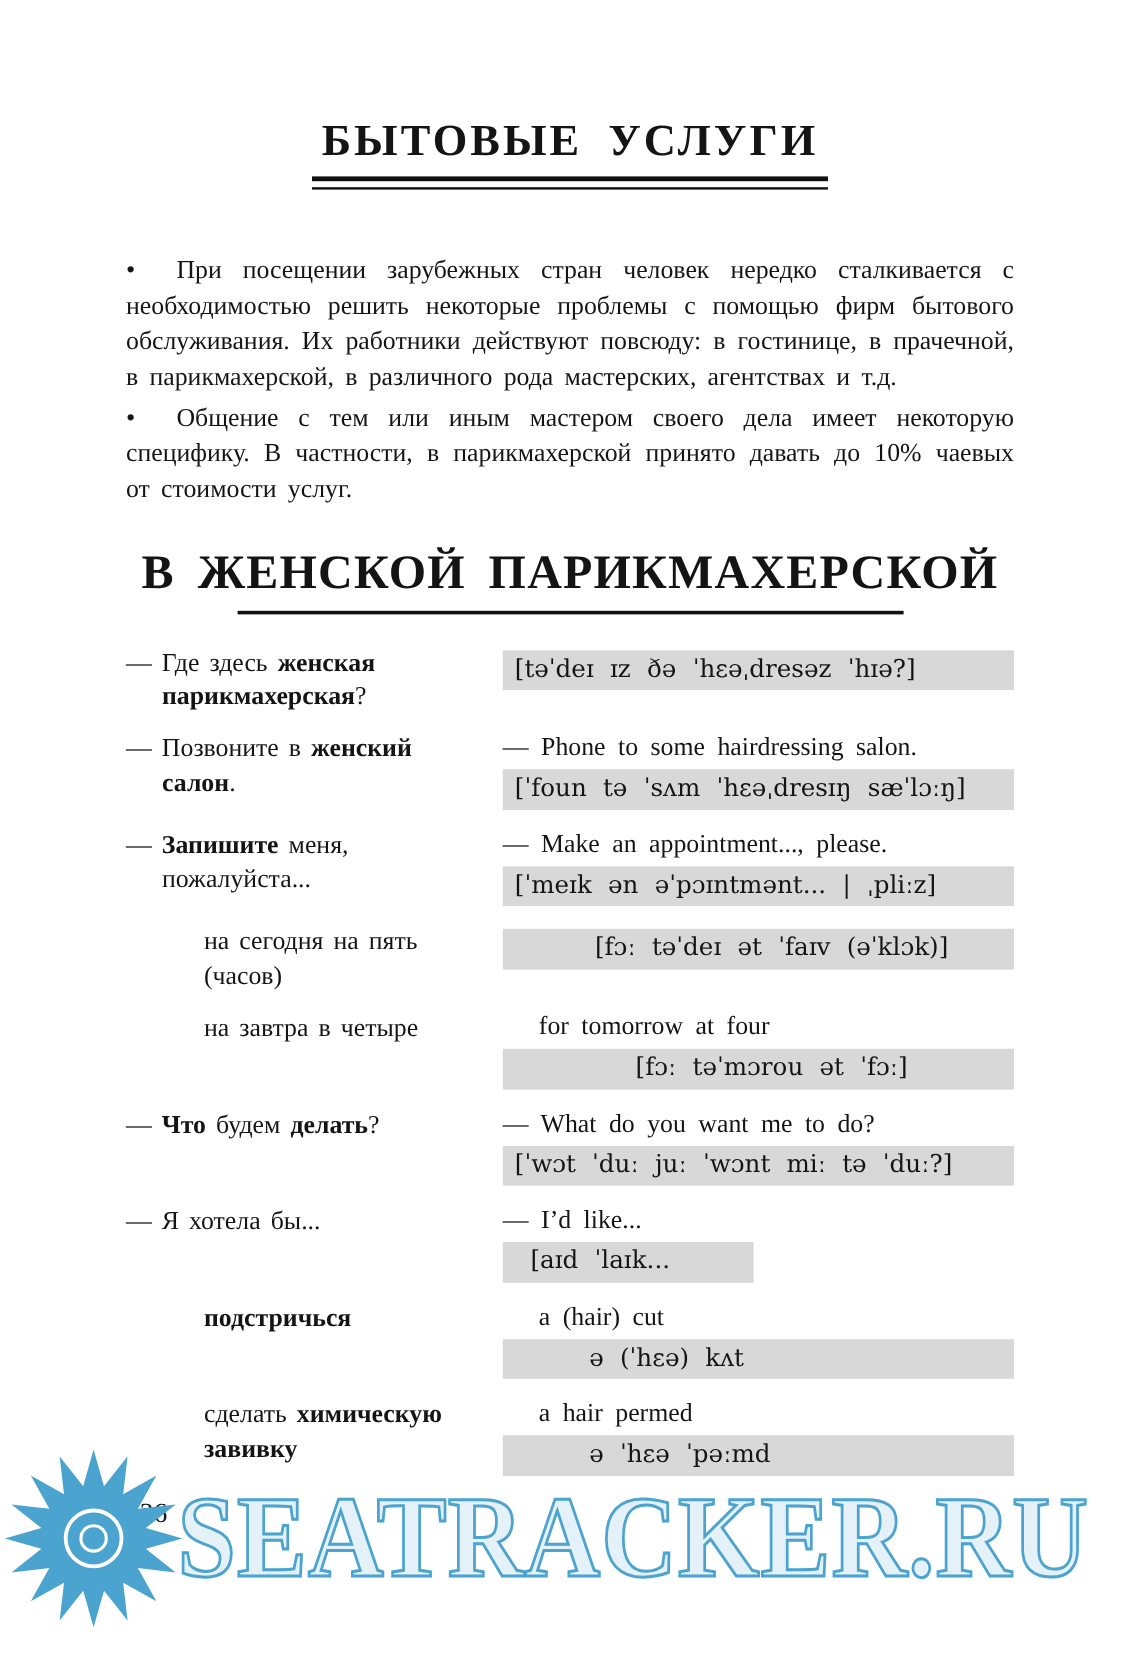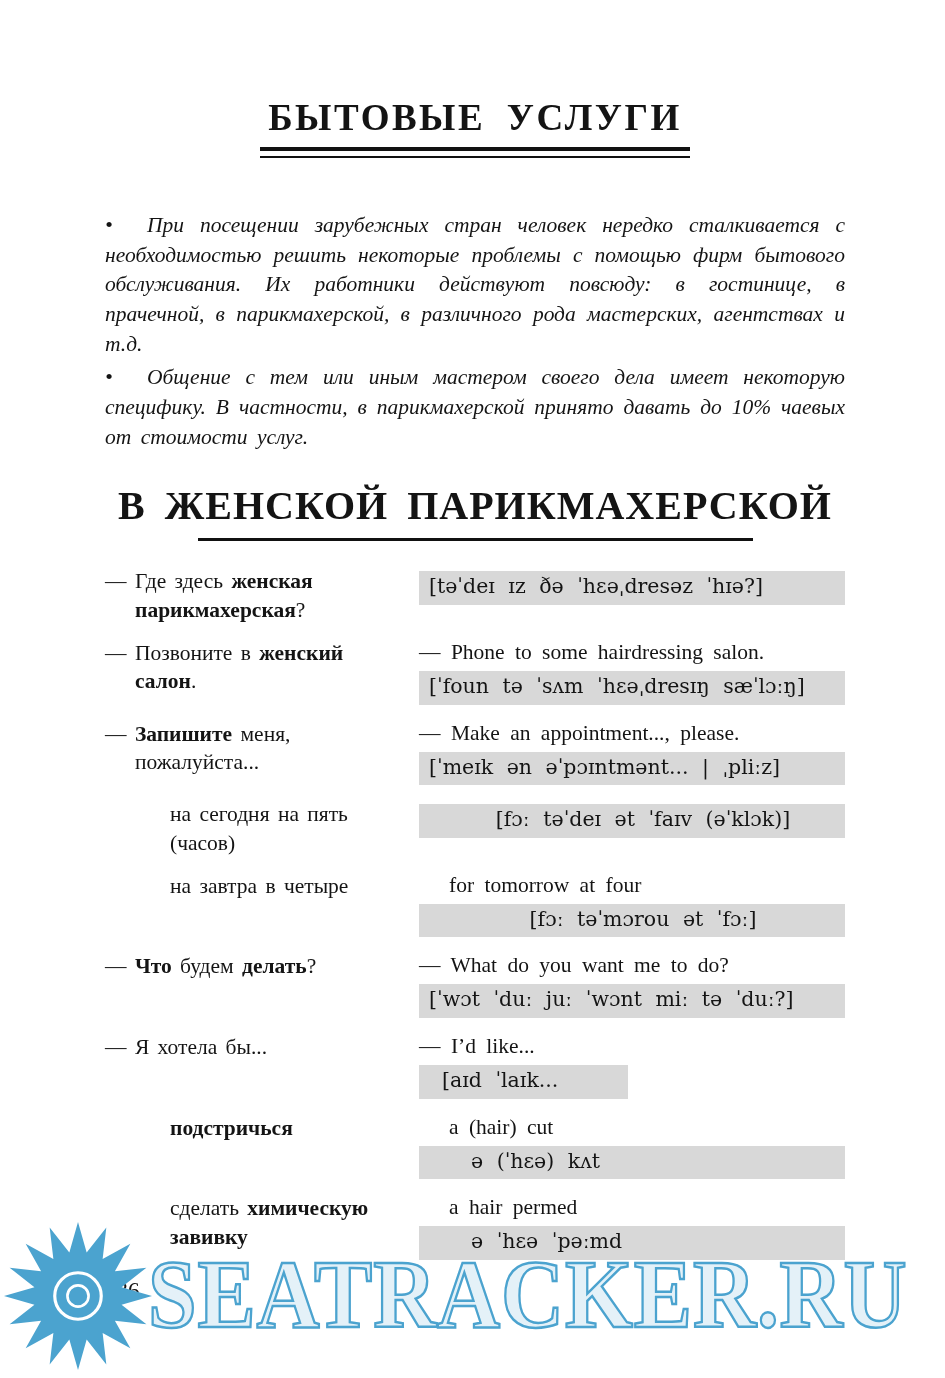--- a/index.html
+++ b/index.html
@@ -13,21 +13,21 @@
   .title{
     text-align:center;font-size:37px;font-weight:bold;letter-spacing:2.5px;
     margin:0;word-spacing:10px;
   }
   .title-rule{
     width:430px;height:5px;margin:8px auto 0;
     border-top:4px solid #111;border-bottom:2px solid #111;
   }
 
   .intro{margin-top:52px;font-size:21.5px;line-height:1.38;text-align:justify;word-spacing:4px;}
-  .intro p{margin:0 0 3px;font-style:italic;}
+  .intro p{margin:0 0 3px;}
   .bullet{display:inline-block;width:42px;font-size:22px;}
 
   .section-title{
     text-align:center;font-size:40px;font-weight:bold;letter-spacing:1px;
     margin:30px 0 0;word-spacing:8px;
   }
   .section-rule{width:555px;margin:9px auto 0;border-top:3.5px solid #111;}
 
   .phrases{margin-top:26px;font-size:21.5px;}
   .row{display:grid;grid-template-columns:300px 1fr;column-gap:14px;margin-bottom:15px;align-items:start;}
@@ -35,26 +35,26 @@
   .ru.indent{padding-left:65px;text-indent:0;}
   .ru b{font-weight:bold;}
   .en{margin:0;line-height:1.3;word-spacing:5px;}
   .en.pad{padding-left:30px;}
   .ph{
     margin:4px 0 0;background:var(--phonetic_bg,#d8d8d8);
     padding:3px 10px 5px;line-height:1.25;word-spacing:7px;
     font-family:"DejaVu Serif","Liberation Serif",serif;font-size:20.5px;
   }
   .ph.pad{padding-left:32px;text-align:center;}
-  .ph.pad2{padding-left:52px;}
+  .ph.pad2{padding-left:72px;}
   .ph.short{display:inline-block;padding-right:70px;padding-left:23px;}
 
   .page-number{margin:18px 0 0;font-size:23px;}
 
-  .watermark{position:absolute;left:0;right:0;bottom:6px;height:155px;pointer-events:none;}
+  .watermark{position:absolute;left:0;right:0;bottom:20px;height:155px;pointer-events:none;}
   .sun-wrap{position:absolute;left:4px;bottom:2px;width:148px;height:148px;}
   .wm-text{
     position:absolute;left:148px;bottom:22px;white-space:nowrap;
     font-family:"Liberation Serif","DejaVu Serif",serif;font-weight:bold;
     font-size:97px;letter-spacing:1px;
     color:rgba(75,163,207,0.15);
     -webkit-text-stroke:2.5px var(--watermark,#4ba3cf);
     transform:scaleX(0.9);transform-origin:left bottom;
   }
 </style>

